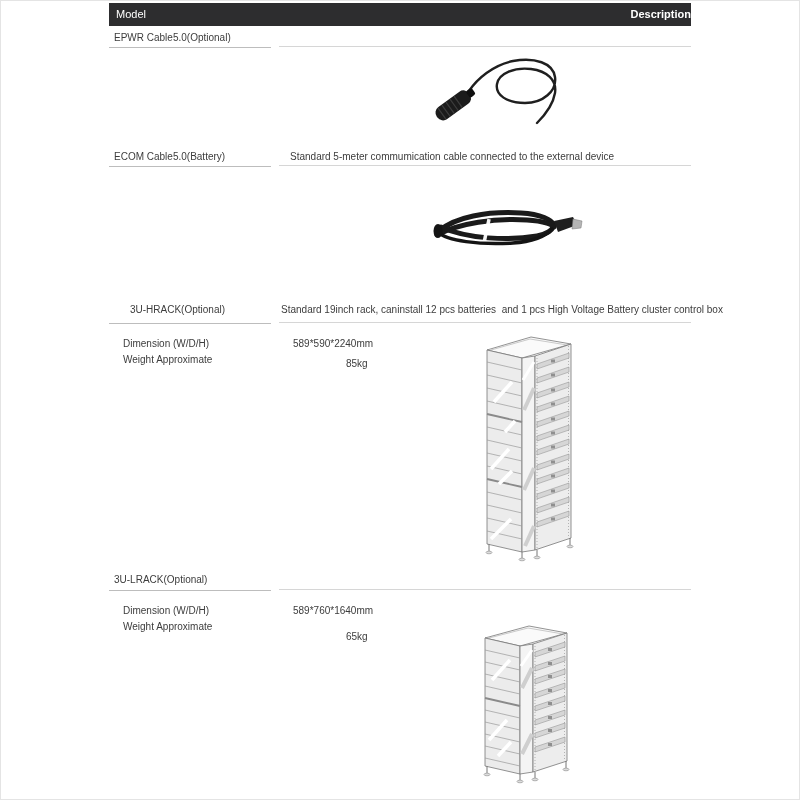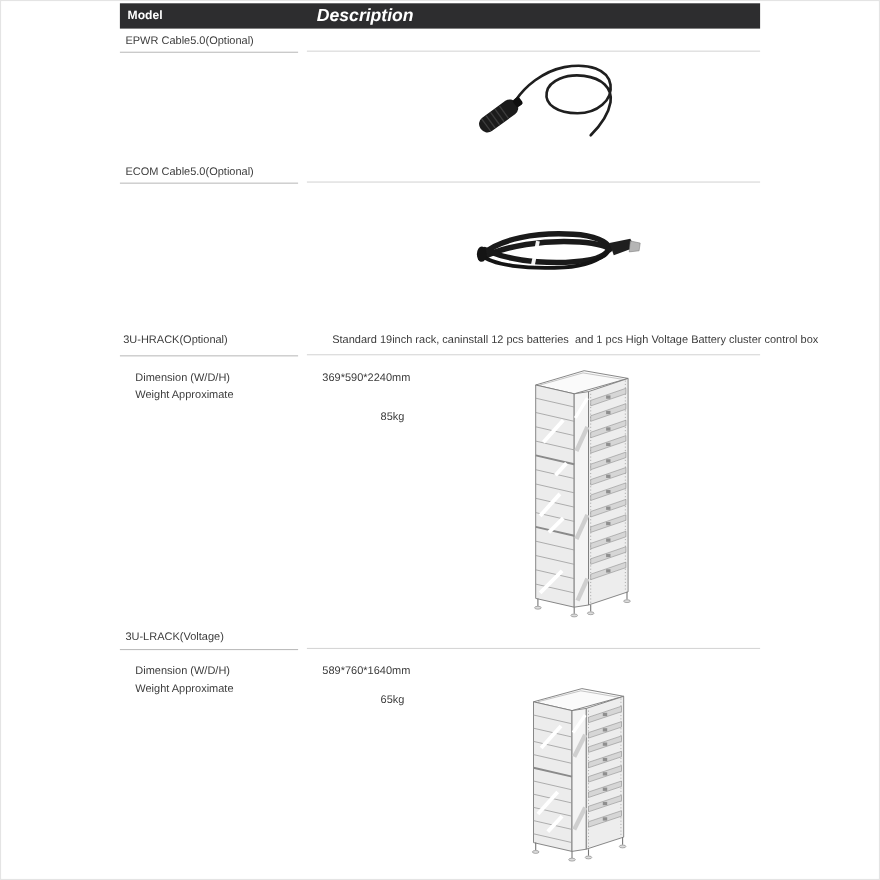--- a/index.html
+++ b/index.html
@@ -8,25 +8,25 @@
     border:1px solid #e4e4e4;box-sizing:border-box;overflow:hidden;
     font-family:"Liberation Sans",sans-serif;color:#3c3c3c;
   }
   .txt{position:absolute;font-size:10px;line-height:13px;white-space:pre;text-align:center;}
   .header-bar{
     position:absolute;left:108px;top:2px;width:582px;height:23px;
     background:#2d2d2f;
   }
   .h-model{
     position:absolute;left:7px;top:0;height:40px;line-height:23px;
-    color:#ffffff;font-weight:bold;font-size:11px;white-space:pre;
+    color:#ffffff;font-weight:normal;font-size:11px;white-space:pre;
   }
   .h-desc{
     position:absolute;left:179px;right:0;top:0;height:23px;line-height:23px;
-    color:#ffffff;font-weight:bold;font-size:16px;text-align:left;white-space:pre;font-style:italic;
+    color:#ffffff;font-weight:bold;font-size:11px;text-align:right;white-space:pre;
   }
   .hline{position:absolute;height:1px;}
   .hline.m{left:108px;width:162px;background:#bdbdbd;}
   .hline.d{left:278px;width:412px;background:#d6d6d6;}
   .img{position:absolute;}
 </style>
 </head>
 <body>
 
 <div class="page">
@@ -48,44 +48,45 @@
       <rect x="8" y="45" width="40" height="15" rx="7" fill="#1b1b1b"></rect>
       <line x1="14" y1="45.5" x2="14" y2="59.5" stroke="#3d3d3d" stroke-width="1.2"></line>
       <line x1="19" y1="45.5" x2="19" y2="59.5" stroke="#3d3d3d" stroke-width="1.2"></line>
       <line x1="24" y1="45.5" x2="24" y2="59.5" stroke="#3d3d3d" stroke-width="1.2"></line>
       <line x1="29" y1="45.5" x2="29" y2="59.5" stroke="#3d3d3d" stroke-width="1.2"></line>
       <line x1="34" y1="45.5" x2="34" y2="59.5" stroke="#3d3d3d" stroke-width="1.2"></line>
       <rect x="46" y="48.5" width="7" height="8" rx="2" fill="#0f0f0f"></rect>
     </g>
   </svg>
 
-  <span class="txt" style="left:113px;top:149px">ECOM Cable5.0(Optional)</span>
+  <span class="txt" style="left:113px;top:149px">ECOM Cable5.0(Battery)</span>
+  <span class="txt" style="left:289px;top:149px">Standard 5-meter commumication cable connected to the external device</span>
   <div class="hline d" style="top:164px"></div>
   <div class="hline m" style="top:165px"></div>
 
   <svg class="img" style="left:424px;top:194px" width="172" height="64" viewBox="0 0 172 64">
     <path d="M14,36 C30,22 62,16 96,18 C116,19 127,25 129,30" fill="none" stroke="#1a1a1a" stroke-width="5" stroke-linecap="round"></path>
     <path d="M12,40 C34,28 70,23 102,25 C120,26 128,30 129,32" fill="none" stroke="#1a1a1a" stroke-width="5" stroke-linecap="round"></path>
     <path d="M16,32 C42,44 84,46 112,41 C122,39 127,35 128,32" fill="none" stroke="#1a1a1a" stroke-width="5" stroke-linecap="round"></path>
     <path d="M13,37 C22,46 54,50 88,48 C106,47 122,41 127,34" fill="none" stroke="#141414" stroke-width="3.5" stroke-linecap="round"></path>
     <ellipse cx="13" cy="36" rx="4.5" ry="7" fill="#141414"></ellipse>
     <rect x="60" y="24" width="3.5" height="22" fill="#ffffff" opacity="0.95" transform="rotate(12 62 35)"></rect>
     <polygon points="129,26 148,22 152,30 133,37" fill="#1f1f1f"></polygon>
     <polygon points="148,24 157,26 156,33 147,34" fill="#b5b5b5" stroke="#777777" stroke-width="0.5"></polygon>
   </svg>
 
-  <span class="txt" style="left:111px;top:302px">3U-HRACK(Optional)</span>
-  <span class="txt" style="left:301px;top:302px">Standard 19inch rack, caninstall 12 pcs batteries  and 1 pcs High Voltage Battery cluster control box</span>
+  <span class="txt" style="left:129px;top:302px">3U-HRACK(Optional)</span>
+  <span class="txt" style="left:280px;top:302px">Standard 19inch rack, caninstall 12 pcs batteries  and 1 pcs High Voltage Battery cluster control box</span>
   <div class="hline d" style="top:321px"></div>
   <div class="hline m" style="top:322px"></div>
 
   <span class="txt" style="left:122px;top:336px">Dimension (W/D/H)</span>
-  <span class="txt" style="left:292px;top:336px">369*590*2240mm</span>
+  <span class="txt" style="left:292px;top:336px">589*590*2240mm</span>
   <span class="txt" style="left:122px;top:352px">Weight Approximate</span>
-  <span class="txt" style="left:345px;top:372px">85kg</span>
+  <span class="txt" style="left:345px;top:356px">85kg</span>
 
   <svg class="img" style="left:468px;top:331px" width="106" height="236" viewBox="0 0 106 236">
 
     <polygon points="18,18 62,5 102,12 53,26" fill="#fafafa" stroke="#777" stroke-width="0.8"></polygon>
     <polyline points="22,18 61,7 98,13" fill="none" stroke="#a8a8a8" stroke-width="0.6"></polyline>
     <polygon points="18,18 53,26 53,220 18,212" fill="#ececec" stroke="#777" stroke-width="0.8"></polygon>
     <polygon points="53,26 66,24 66,218 53,220" fill="#f4f4f4" stroke="#777" stroke-width="0.8"></polygon>
     <polygon points="66,24 102,12 102,206 66,218" fill="#ededed" stroke="#777" stroke-width="0.8"></polygon>
 
     <g stroke="#9a9a9a" stroke-width="0.7">
@@ -158,21 +159,21 @@
         <line x1="101" y1="206" x2="101" y2="213"></line>
     </g>
     <g fill="#dddddd" stroke="#888" stroke-width="0.6">
       <ellipse cx="20" cy="220.5" rx="3" ry="1.3"></ellipse>
         <ellipse cx="53" cy="227.5" rx="3" ry="1.3"></ellipse>
       <ellipse cx="68" cy="225.5" rx="3" ry="1.3"></ellipse>
         <ellipse cx="101" cy="214.5" rx="3" ry="1.3"></ellipse>
     </g>
   </svg>
 
-  <span class="txt" style="left:113px;top:572px">3U-LRACK(Voltage)</span>
+  <span class="txt" style="left:113px;top:572px">3U-LRACK(Optional)</span>
   <div class="hline d" style="top:588px"></div>
   <div class="hline m" style="top:589px"></div>
 
   <span class="txt" style="left:122px;top:603px">Dimension (W/D/H)</span>
   <span class="txt" style="left:292px;top:603px">589*760*1640mm</span>
   <span class="txt" style="left:122px;top:619px">Weight Approximate</span>
   <span class="txt" style="left:345px;top:629px">65kg</span>
 
   <svg class="img" style="left:466px;top:621px" width="106" height="174" viewBox="0 0 106 174">
     <polygon points="18,16 62,4 100,11 53,24" fill="#fafafa" stroke="#777" stroke-width="0.8"></polygon>

